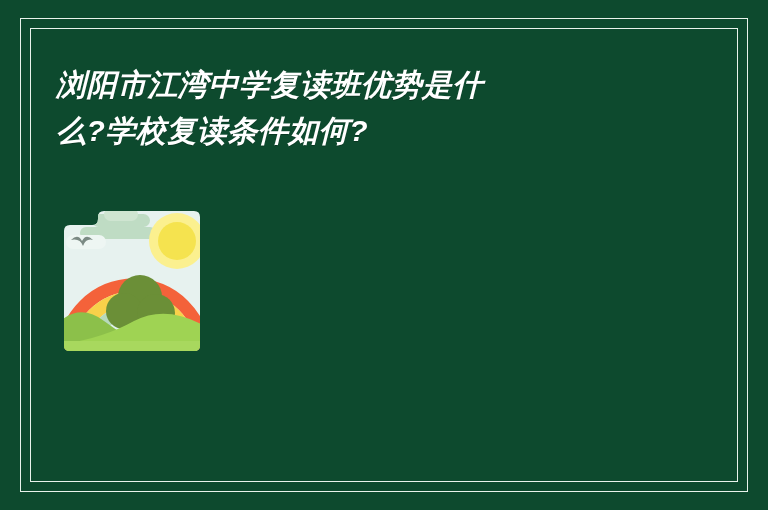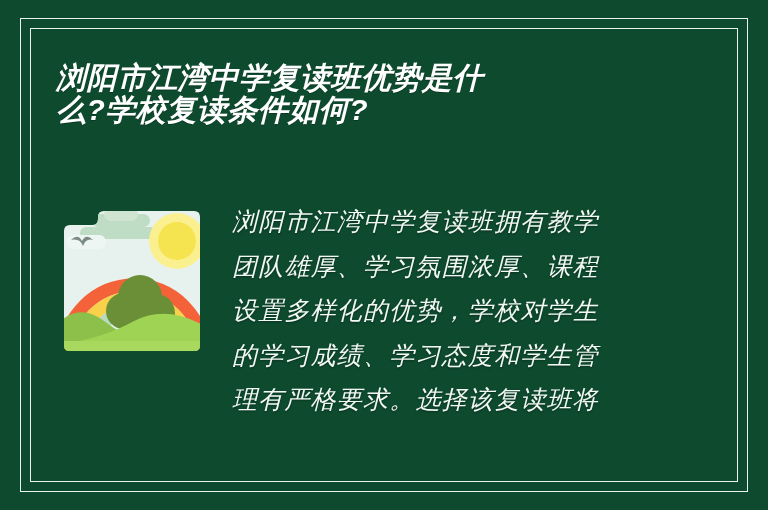--- a/index.html
+++ b/index.html
@@ -46,21 +46,21 @@
   .headline {
     position: absolute;
     left: 56px;
     top: 62px;
     width: 600px;
     color: #ffffff;
     font-family: "Liberation Sans", sans-serif;
     font-size: 30px;
     font-weight: bold;
     font-style: italic;
-    line-height: 32px;
+    line-height: 46px;
     letter-spacing: 0.5px;
     white-space: pre-wrap;
     text-shadow: 0 1px 0 rgba(0,0,0,0.25);
   }
 
   
   .content {
     position: absolute;
     left: 0;
     top: 200px;
@@ -157,20 +157,15 @@
           <g>
             <path d="M-4 146 L-4 122 Q20 96 46 116 Q68 132 84 140 L84 146 Z" fill="#8cc04a"></path>
             <path d="M-6 146 L-6 140 Q40 136 76 116 Q110 98 152 124 L152 146 Z" fill="#9fd353"></path>
           </g>
 
           <rect x="-4" y="136" width="160" height="10" fill="#a8d85e"></rect>
         </g>
       </svg>
     </div>
 
-    <div class="body-text">浏阳市江湾中学复读班拥有教学
-团队雄厚、学习氛围浓厚、课程
-设置多样化的优势，学校对学生
-的学习成绩、学习态度和学生管
-理有严格要求。选择该复读班将</div>
 
   </div>
 </div>
 
 </body></html>

